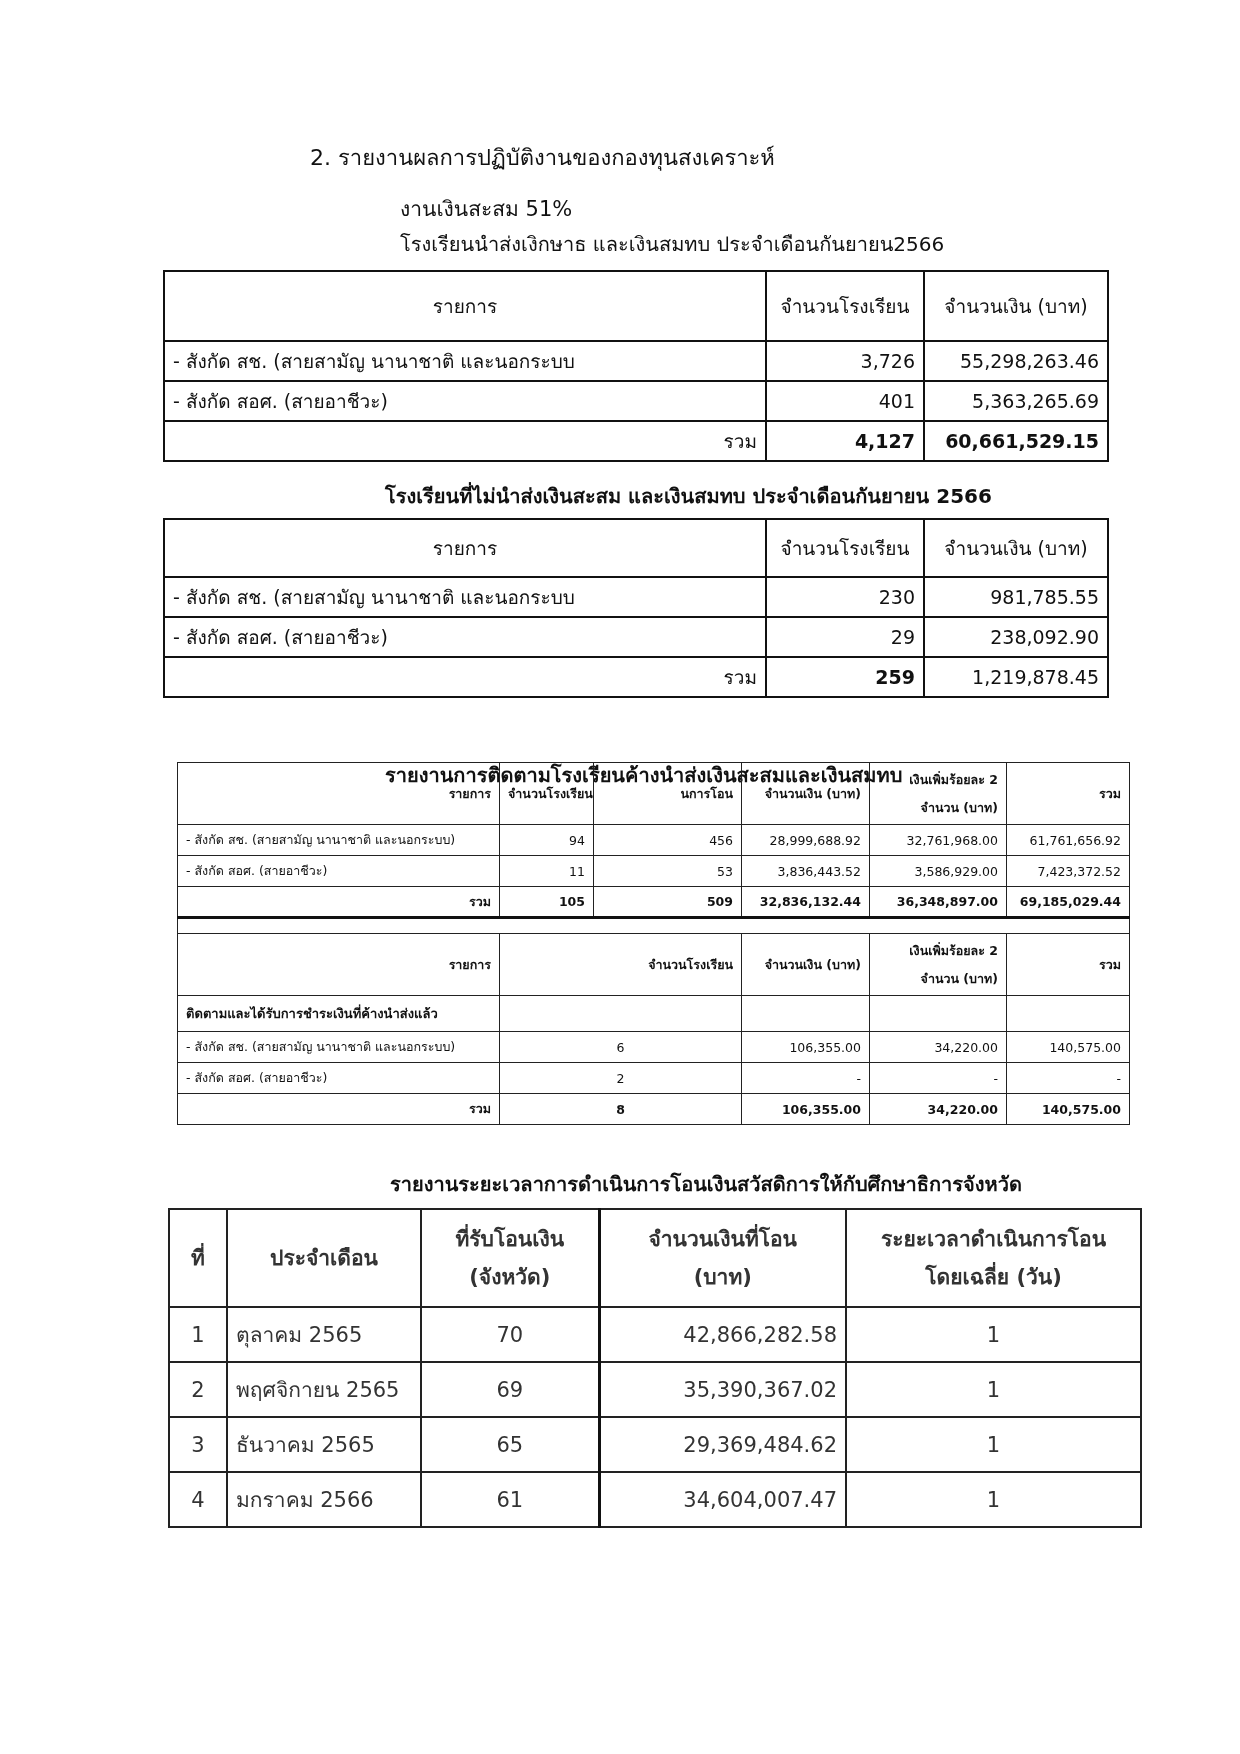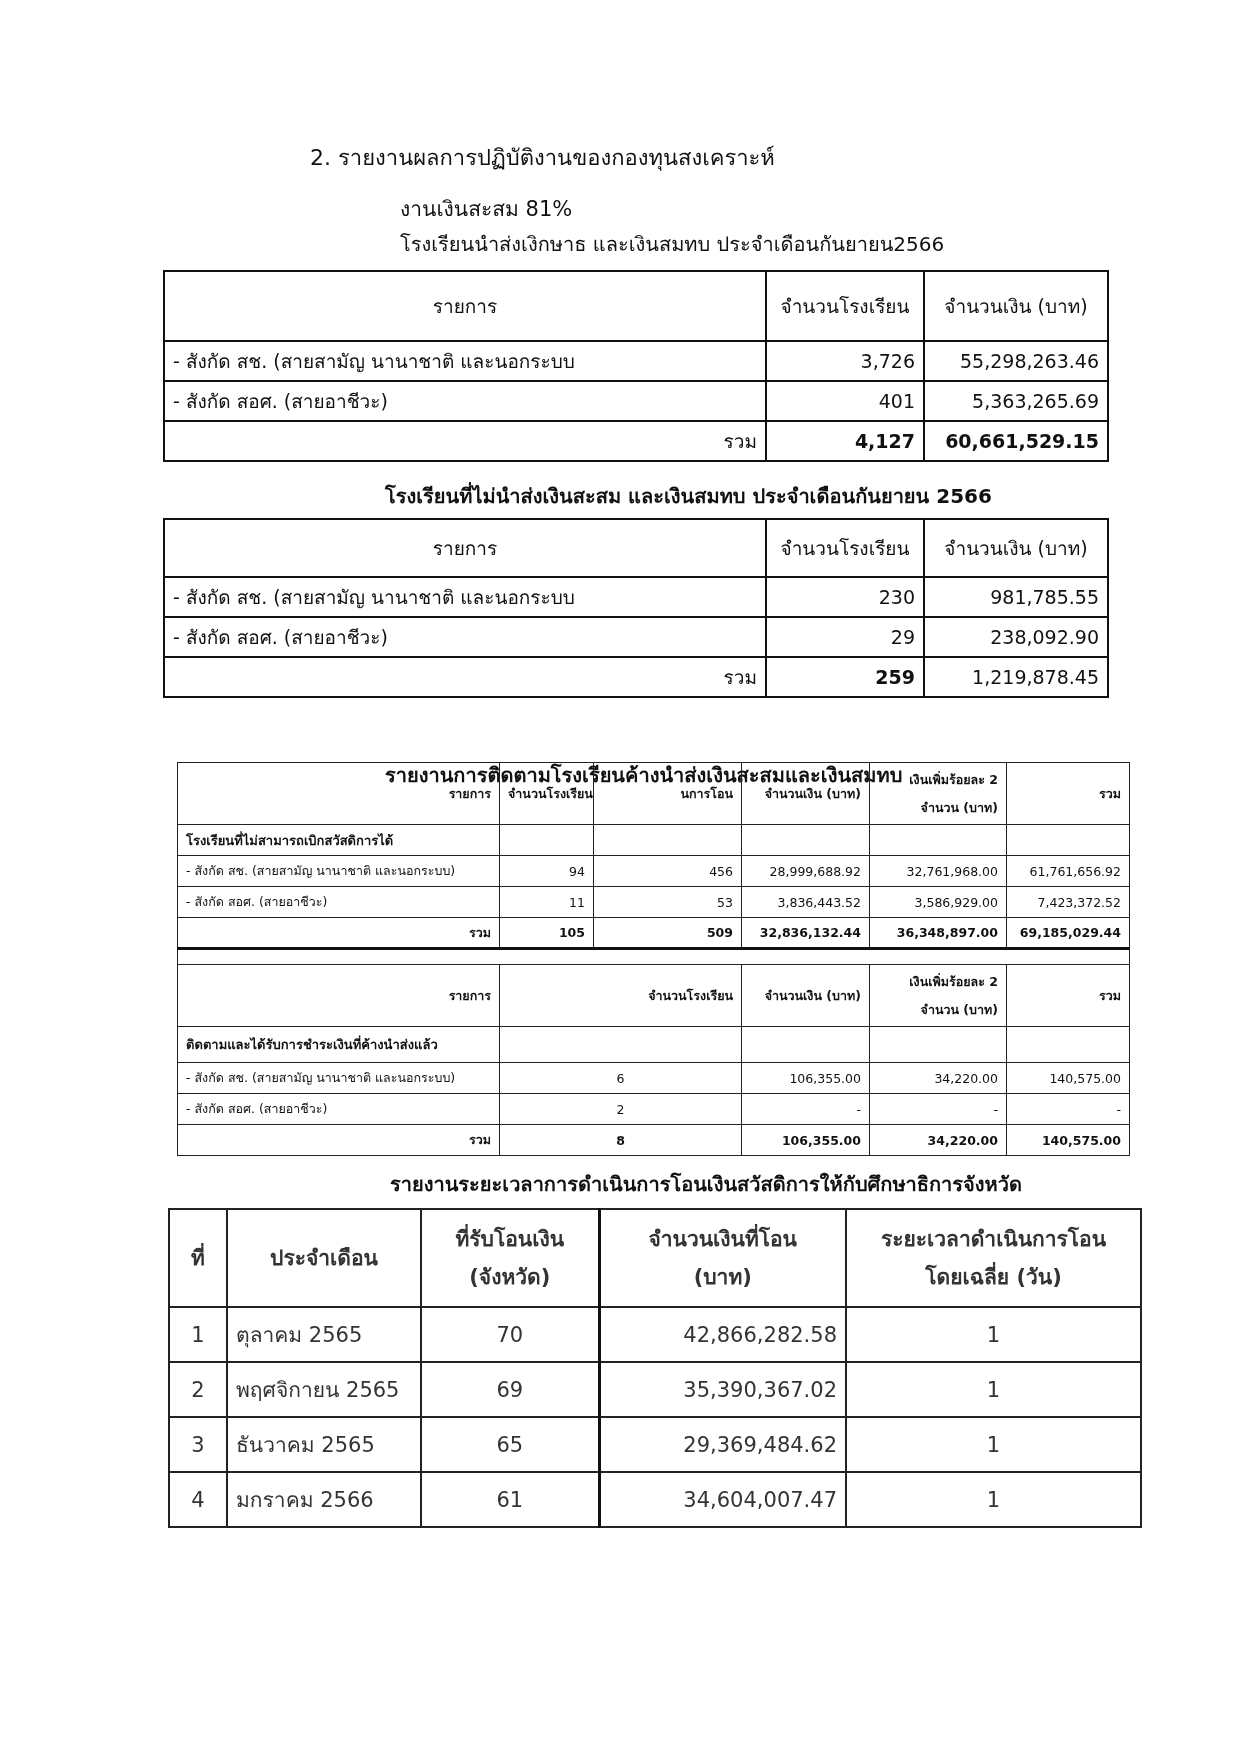--- a/index.html
+++ b/index.html
@@ -28,21 +28,21 @@
   .t4 td, .t4 th { border:2px solid #222; font-size:21px; color:#333; }
   .t4 th { text-align:center; font-weight:bold; line-height:38px; color:#333; }
   .t4 .num { text-align:right; }
   .t4 .ctr { text-align:center; }
   .thick-l { border-left:3px solid #111 !important; }
 </style>
 </head>
 <body>
 
 <div class="abs h-main">2. รายงานผลการปฏิบัติงานของกองทุนสงเคราะห์</div>
-<div class="abs h-sub">งานเงินสะสม 81%</div>
+<div class="abs h-sub">งานเงินสะสม 51%</div>
 
 <div class="abs h-cap" style="left:400px; top:228px;">โรงเรียนนำส่งเงิกษาธ และเงินสมทบ ประจำเดือนกันยายน2566</div>
 <table class="t12" style="left:163px; top:270px; width:944px;">
   <colgroup>
       <col style="width:602px">
       <col style="width:158px">
       <col style="width:184px">
     </colgroup>
   <tbody>
       <tr style="height:70px">
@@ -115,28 +115,20 @@
     <th>จำนวนโรงเรียน</th>
     <th>นการโอน</th>
     <th>จำนวนเงิน (บาท)</th>
     <th>
       <div>เงินเพิ่มร้อยละ 2</div>
       <div style="margin-top:8px">จำนวน (บาท)</div>
     </th>
     <th>รวม</th>
   </tr>
   <tr style="height:31px">
-    <td class="sec">โรงเรียนที่ไม่สามารถเบิกสวัสดิการได้</td>
-    <td></td>
-        <td></td>
-    <td></td>
-        <td></td>
-    <td></td>
-  </tr>
-  <tr style="height:31px">
     <td>- สังกัด สช. (สายสามัญ นานาชาติ และนอกระบบ)</td>
     <td class="num">94</td>
     <td class="num">456</td>
     <td class="num">28,999,688.92</td>
     <td class="num">32,761,968.00</td>
     <td class="num">61,761,656.92</td>
   </tr>
   <tr style="height:31px">
     <td>- สังกัด สอศ. (สายอาชีวะ)</td>
     <td class="num">11</td>

